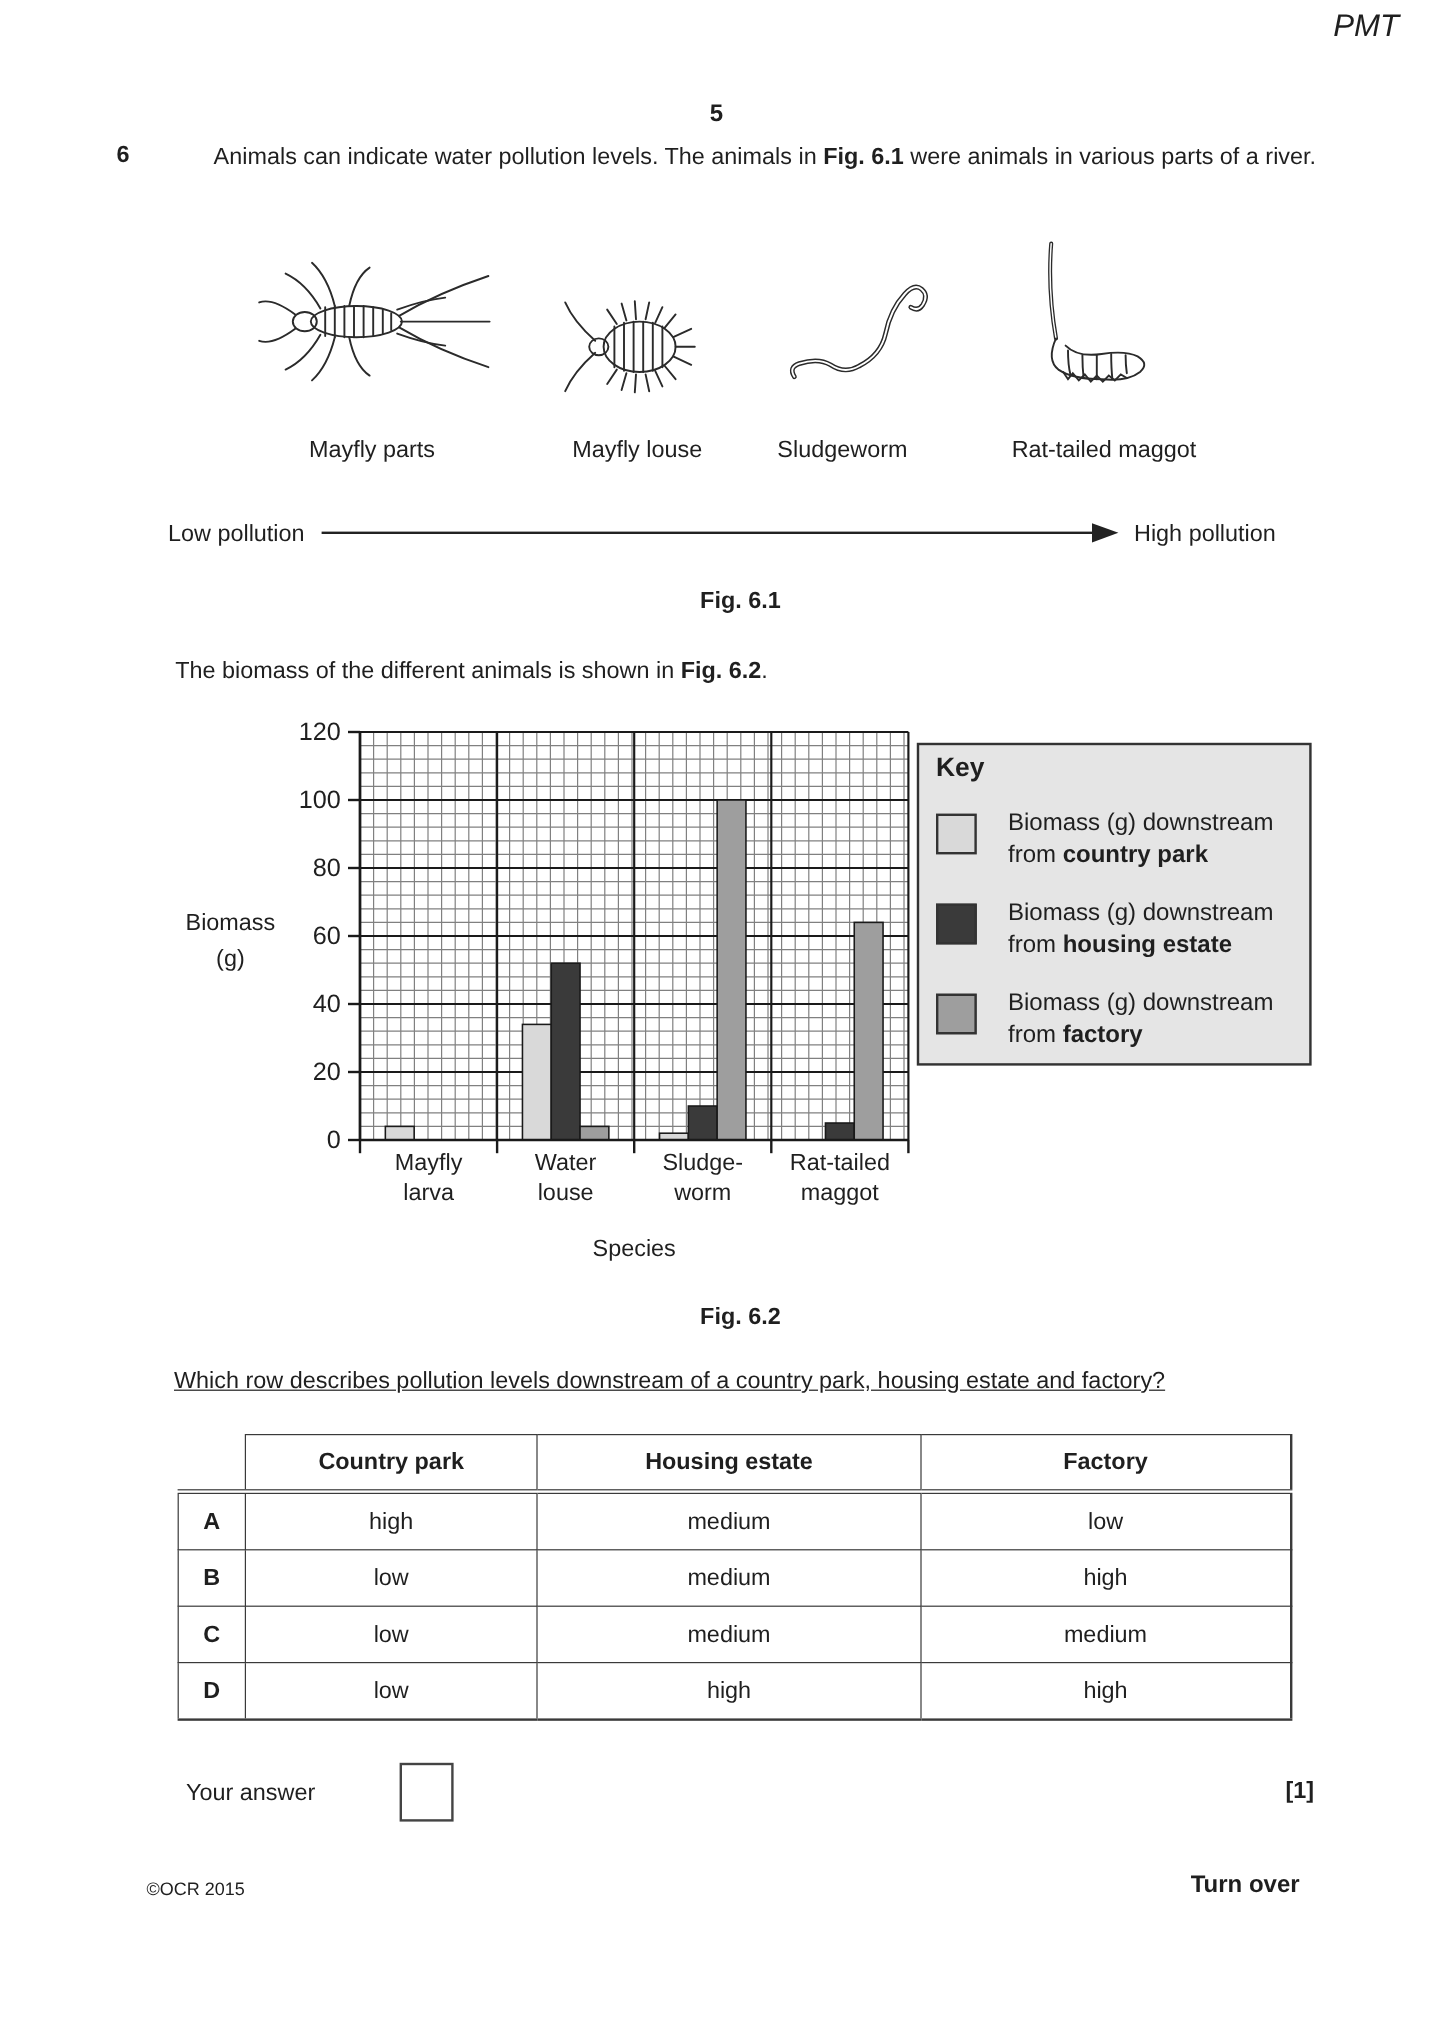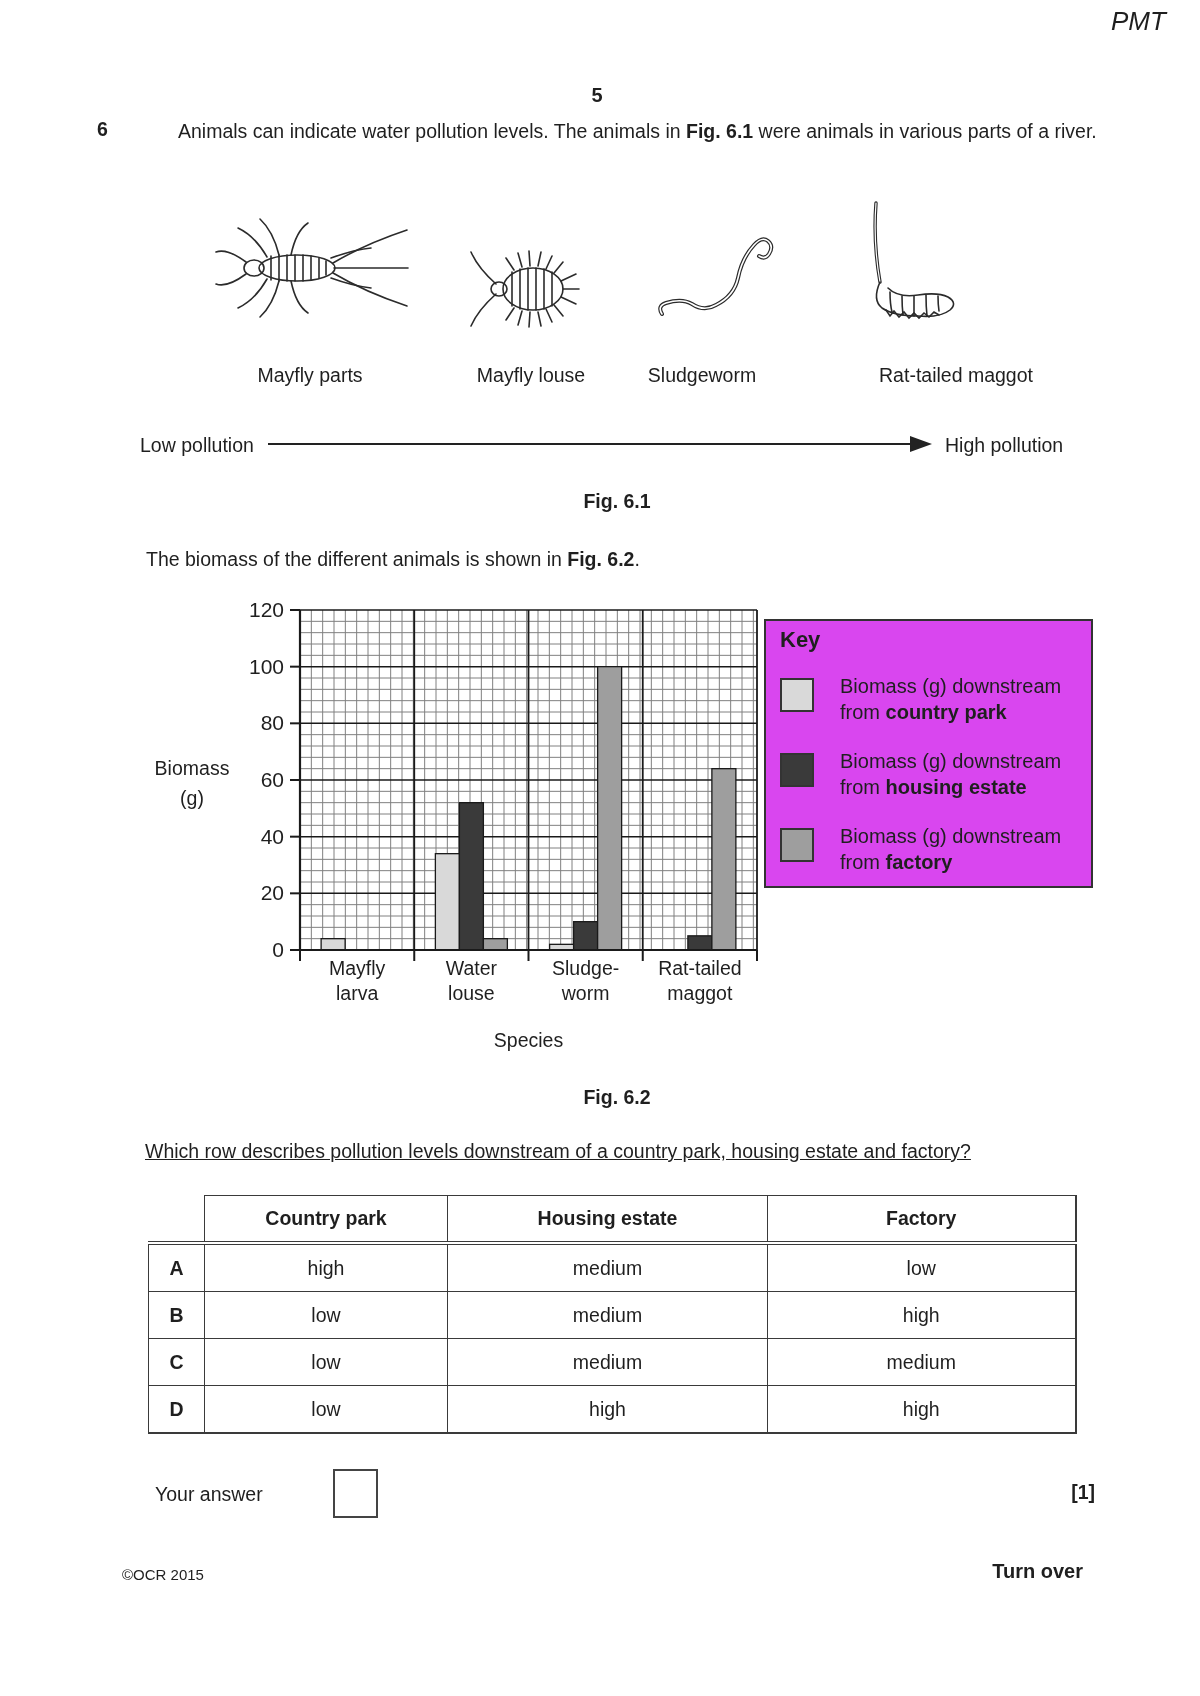--- a/index.html
+++ b/index.html
@@ -17,21 +17,21 @@
   .centered-x{transform:translateX(-50%);white-space:nowrap;}
 
   
   .scale-line{height:0;border-top:2px solid #222;}
   .arrow-head{
     width:0;height:0;border-left:22px solid #222;
     border-top:8px solid transparent;border-bottom:8px solid transparent;
   }
 
   
-  .key-box{border:2px solid #333;background:#d946ef;box-sizing:border-box;}
+  .key-box{border:2px solid #333;background:#e5e5e5;box-sizing:border-box;}
   .key-title{position:absolute;left:14px;top:6px;font-size:22px;font-weight:bold;}
   .key-swatch{position:absolute;left:14px;width:34px;height:34px;border:2px solid #333;box-sizing:border-box;}
   .key-label{position:absolute;left:74px;font-size:20px;line-height:26px;white-space:nowrap;}
 
   
   table.answer{border-collapse:collapse;table-layout:fixed;}
   table.answer td,table.answer th{
     border:1.5px solid #3a3a3a;font-size:19.5px;text-align:center;vertical-align:middle;
     padding:0;height:46px;background:#fff;
   }
@@ -100,21 +100,21 @@
   <path d="M20,3 Q17,42 24,82" style="stroke-width:3.4;"></path>
   <path d="M20,3 Q17,42 24,82" style="stroke:#ffffff;stroke-width:1.2;"></path>
   <path d="M24,82 Q16,100 26,108 Q38,116 62,116 Q84,118 94,110 Q102,103 92,97 Q82,92 62,95 Q42,98 32,88"></path>
   <path d="M34,92 Q34,104 36,112 M46,96 Q46,106 47,115 M58,96 Q58,107 58,116 M70,95 Q70,107 71,116 M82,96 Q82,104 83,111"></path>
   <path d="M30,110 L34,116 L38,111 L43,117 L48,112 L53,118 L58,113 L63,118 L68,113 L73,117 L78,112 L83,115"></path>
 </svg>
 
 <div class="abs body-text centered-x" style="left:310px;top:362px;">Mayfly parts</div>
 <div class="abs body-text centered-x" style="left:531px;top:362px;">Mayfly louse</div>
 <div class="abs body-text centered-x" style="left:682px;top:362px;margin-left:20px;">Sludgeworm</div>
-<div class="abs body-text centered-x" style="left:920px;top:362px;margin-left:36px;">Rat-tailed maggot</div>
+<div class="abs body-text centered-x" style="left:920px;top:362px;">Rat-tailed maggot</div>
 
 <div class="abs body-text" style="left:140px;top:432px;">Low pollution</div>
 <div class="abs scale-line" style="left:268px;top:443px;width:644px;"></div>
 <div class="abs arrow-head" style="left:910px;top:436px;"></div>
 <div class="abs body-text" style="left:945px;top:432px;">High pollution</div>
 
 <div class="abs caption centered-x" style="left:617px;top:490px;">Fig. 6.1</div>
 
 <div class="abs body-text" style="left:146px;top:546px;">
   <span>The biomass of the different animals is shown in </span><span class="bold">Fig. 6.2</span><span>.</span>

